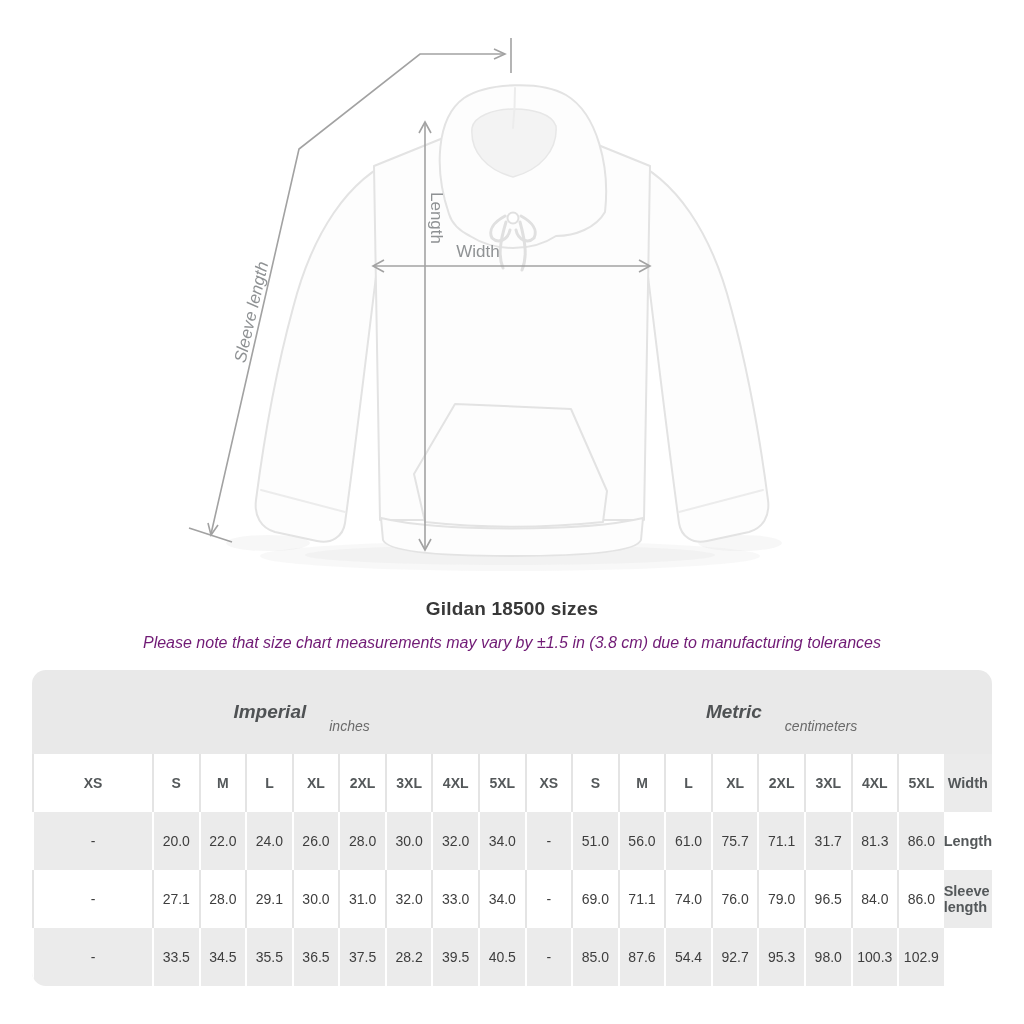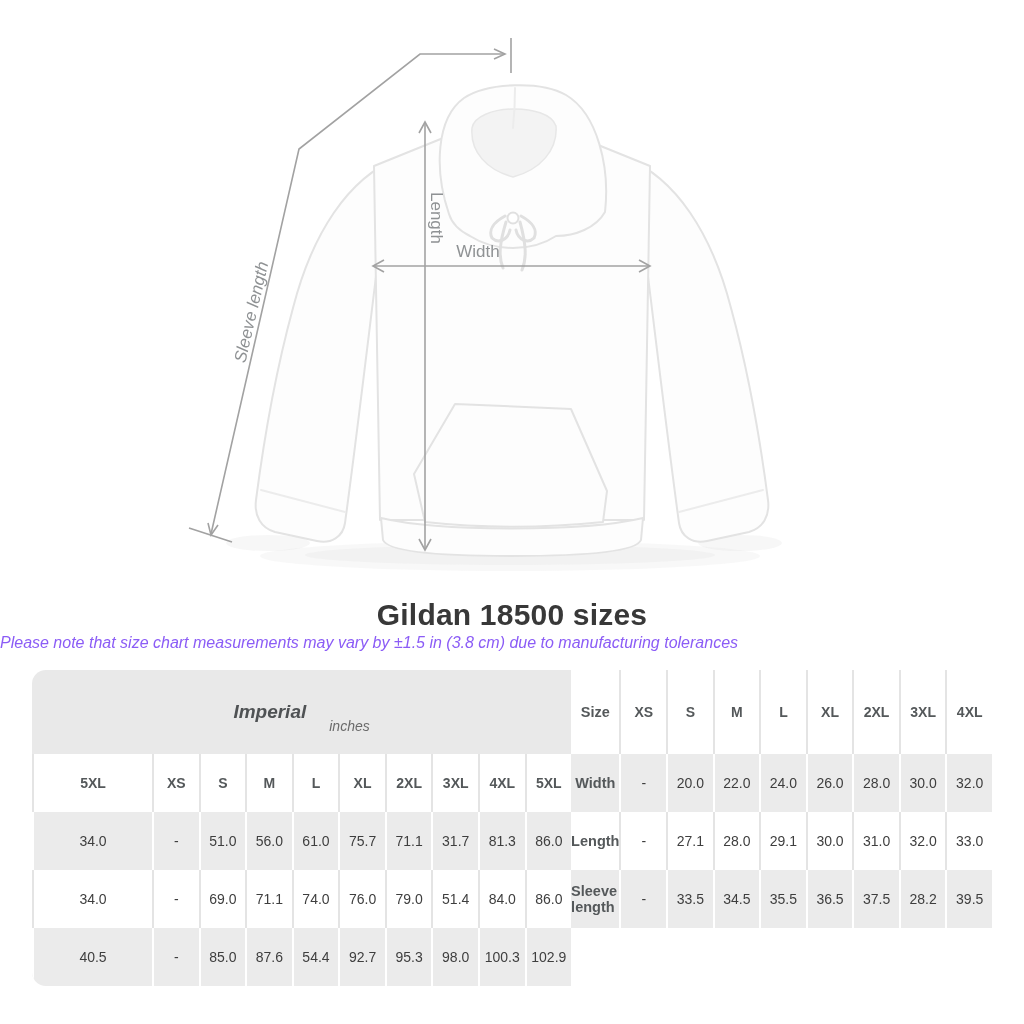--- a/index.html
+++ b/index.html
@@ -5,23 +5,23 @@
   html,body{margin:0;padding:0;background:#fff;}
   .page{position:relative;width:1024px;height:1024px;background:#fff;overflow:hidden;
         font-family:"Liberation Sans","DejaVu Sans",sans-serif;}
   .diagram-svg{position:absolute;left:0;top:0;width:1024px;height:592px;}
   .measure{stroke:var(--measure-line,#a2a2a2);stroke-width:1.6;fill:none;}
   .measure-label{fill:var(--measure-label,#8f9294);font-size:17px;
                  font-family:"Liberation Sans","DejaVu Sans",sans-serif;}
   .garment{stroke:#e3e3e3;stroke-width:2;fill:#fdfdfd;stroke-linejoin:round;}
   .garment-seam{stroke:#ececec;stroke-width:2;fill:none;stroke-linecap:round;}
   .page-title{position:absolute;top:598px;left:0;width:1024px;text-align:center;
-              font-size:30px;font-weight:bold;color:#383838;letter-spacing:.2px;}
-  .page-subtitle{position:absolute;top:634px;left:0;width:1024px;text-align:left;
-                 font-size:16px;font-style:italic;color:#8b5cf6;}
+              font-size:19px;font-weight:bold;color:#383838;letter-spacing:.2px;}
+  .page-subtitle{position:absolute;top:634px;left:0;width:1024px;text-align:center;
+                 font-size:16px;font-style:italic;color:#701a75;}
   .table-wrap{position:absolute;top:670px;left:32px;width:960px;border-radius:14px;
               overflow:hidden;}
   .size-grid{display:grid;width:960px;
              grid-template-columns:120px repeat(18,1fr);
              grid-template-rows:84px repeat(4,58px);}
   .unit-band{grid-column:span 10;background:var(--band-bg,#e9e9e9);display:flex;
              align-items:center;justify-content:center;gap:23px;}
   .unit-band.metric{grid-column:span 9;}
   .unit-name{font-size:19px;font-weight:bold;font-style:italic;color:#4f5254;}
   .unit-sub{font-size:14px;font-style:italic;color:#6a6a6a;margin-top:28px;}
@@ -102,22 +102,25 @@
 
   <div class="page-title">Gildan 18500 sizes</div>
   <div class="page-subtitle">Please note that size chart measurements may vary by ±1.5 in (3.8 cm) due to manufacturing tolerances</div>
 
   <div class="table-wrap">
     <div class="size-grid" id="size-grid">
       <div class="unit-band imperial">
         <div class="unit-name">Imperial</div>
         <div class="unit-sub">inches</div>
       </div>
+      <div class="unit-band metric">
+        <div class="unit-name">Metric</div>
+        <div class="unit-sub">centimeters</div>
+      </div>
 
-    <div class="cell label-cell shade-white">Size</div>
         <div class="cell shade-white sep-on-white head-cell">XS</div>
         <div class="cell shade-white sep-on-white head-cell">S</div>
         <div class="cell shade-white sep-on-white head-cell">M</div>
         <div class="cell shade-white sep-on-white head-cell">L</div>
         <div class="cell shade-white sep-on-white head-cell">XL</div>
         <div class="cell shade-white sep-on-white head-cell">2XL</div>
         <div class="cell shade-white sep-on-white head-cell">3XL</div>
         <div class="cell shade-white sep-on-white head-cell">4XL</div>
         <div class="cell shade-white sep-on-white head-cell">5XL</div>
         <div class="cell shade-white sep-on-white head-cell">XS</div>
@@ -157,21 +160,21 @@
         <div class="cell shade-white sep-on-white">31.0</div>
         <div class="cell shade-white sep-on-white">32.0</div>
         <div class="cell shade-white sep-on-white">33.0</div>
         <div class="cell shade-white sep-on-white">34.0</div>
         <div class="cell shade-white sep-on-white">-</div>
         <div class="cell shade-white sep-on-white">69.0</div>
         <div class="cell shade-white sep-on-white">71.1</div>
         <div class="cell shade-white sep-on-white">74.0</div>
         <div class="cell shade-white sep-on-white">76.0</div>
         <div class="cell shade-white sep-on-white">79.0</div>
-        <div class="cell shade-white sep-on-white">51.4</div>
+        <div class="cell shade-white sep-on-white">96.5</div>
         <div class="cell shade-white sep-on-white">84.0</div>
         <div class="cell shade-white sep-on-white">86.0</div>
         <div class="cell label-cell shade-gray">Sleeve length</div>
         <div class="cell shade-gray sep-on-gray">-</div>
         <div class="cell shade-gray sep-on-gray">33.5</div>
         <div class="cell shade-gray sep-on-gray">34.5</div>
         <div class="cell shade-gray sep-on-gray">35.5</div>
         <div class="cell shade-gray sep-on-gray">36.5</div>
         <div class="cell shade-gray sep-on-gray">37.5</div>
         <div class="cell shade-gray sep-on-gray">28.2</div>

